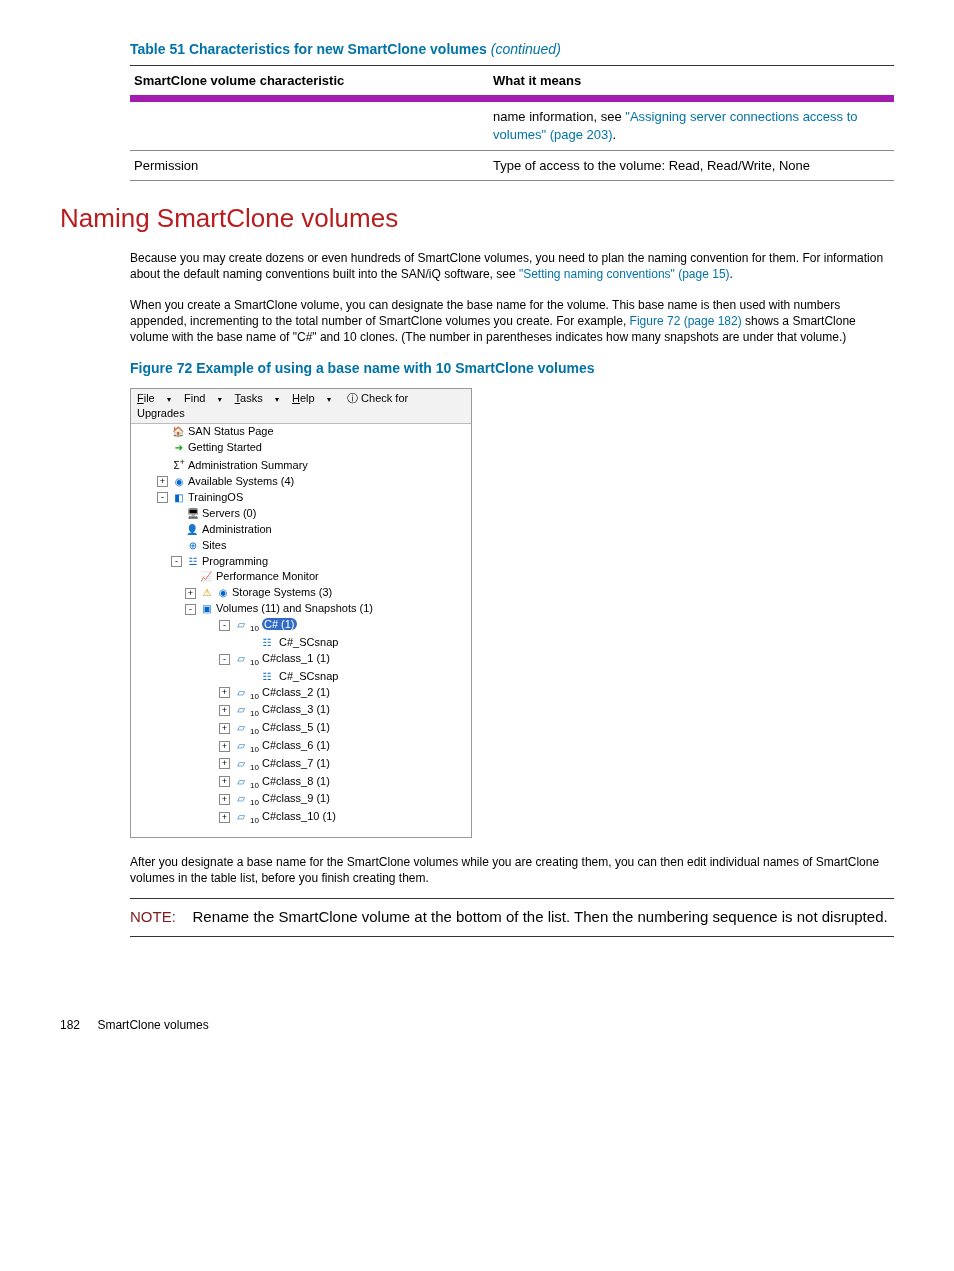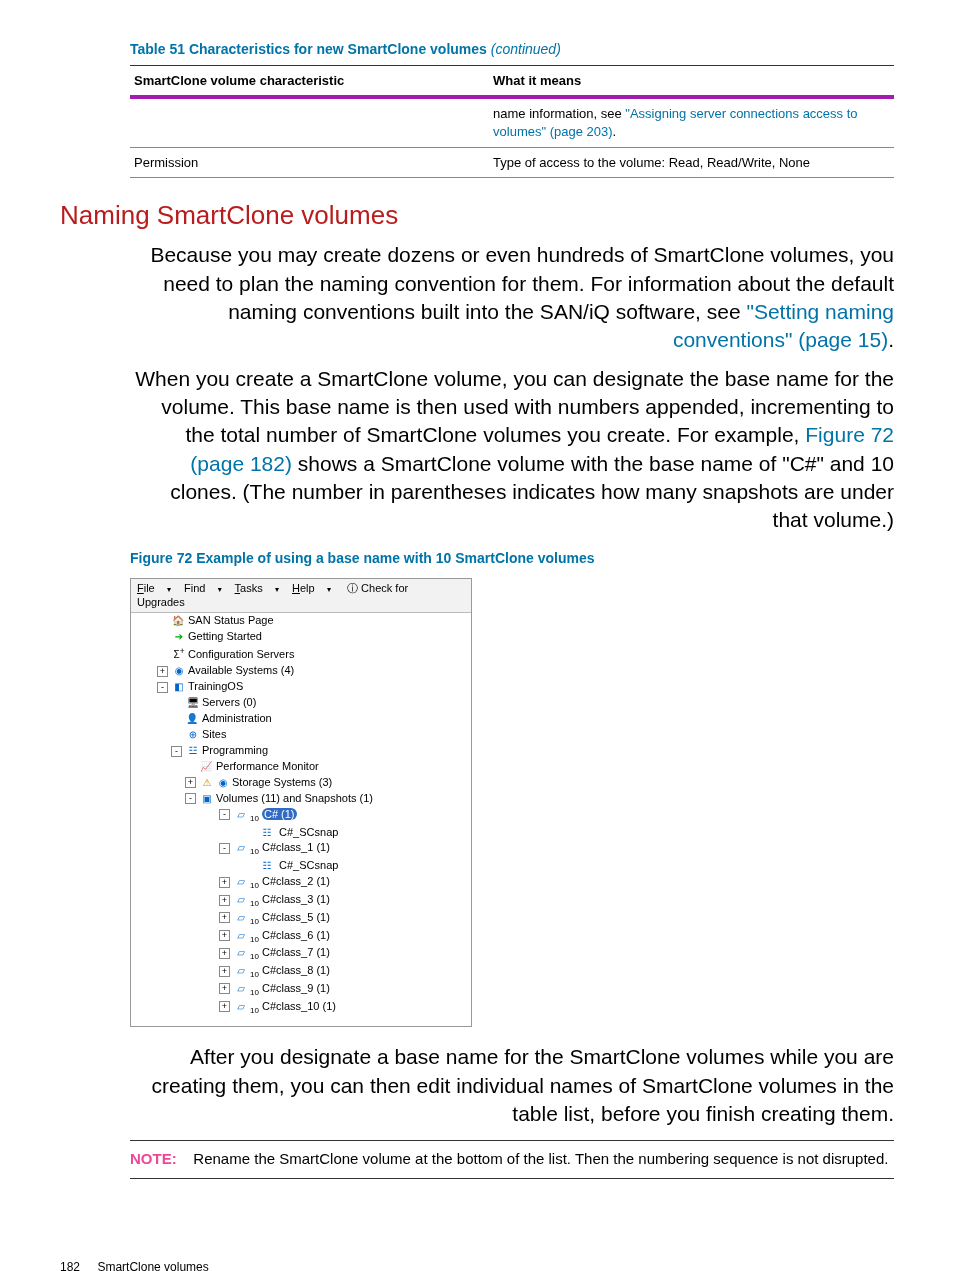--- a/index.html
+++ b/index.html
@@ -26,39 +26,38 @@
     width: calc(100% - 70px);
     margin-left: 70px;
     border-collapse: collapse;
     margin-bottom: 20px;
   }
   table.char-table th {
     text-align: left;
     font-weight: bold;
     font-size: 13px;
     border-top: 1px solid #333;
-    border-bottom: 4px solid #a21caf;
+    border-bottom: 7px solid #a21caf;
     padding: 6px 4px;
   }
   table.char-table td {
     font-size: 13px;
     border-bottom: 1px solid #888;
     padding: 6px 4px;
     vertical-align: top;
   }
   h2.section-head {
     color: #b91c1c;
     font-weight: normal;
     font-size: 26px;
     margin: 18px 0 8px 0;
   }
   .body-para {
-    margin: 8px 0 10px 70px;
-    font-size: 21px;
-    text-align: right;
+    margin: 14px 0 10px 70px;
+    font-size: 12px;
   }
   .link-blue { color: #0073a8; }
   .fig-caption {
     color: #0073a8;
     font-weight: bold;
     font-size: 14px;
     margin: 14px 0 10px 70px;
   }
   .screenshot {
     margin: 0 0 16px 70px;
@@ -121,21 +120,21 @@
     border-radius: 6px;
   }
   .sub10 { font-size: 8px; vertical-align: sub; }
   .note-block {
     margin: 12px 0 0 70px;
     border-top: 1px solid #333;
     border-bottom: 1px solid #333;
     padding: 8px 0;
     font-size: 15px;
   }
-  .note-label { font-weight: bold; color: #ec4899; }
+  .note-label { font-weight: normal; color: #7f1d1d; }
   .footer {
     margin-top: 80px;
     font-size: 12px;
   }
   .footer .pn { margin-right: 14px; }
 </style>
 </head>
 <body>
 
 <div class="table-caption">
@@ -180,21 +179,21 @@
   <div class="menubar">
     <span class="dd"><u>F</u><span>ile</span></span>
     <span class="dd"><span>Find</span></span>
     <span class="dd"><u>T</u><span>asks</span></span>
     <span class="dd"><u>H</u><span>elp</span></span>
     <span>&nbsp;ⓘ <span>Check for Upgrades</span></span>
   </div>
   <div class="tree">
     <span class="tree-row ind1"><span class="noexp"></span><span class="ticn">🏠</span><span>SAN Status Page</span></span>
     <span class="tree-row ind1"><span class="noexp"></span><span class="ticn" style="color:#0a0">➔</span><span>Getting Started</span></span>
-    <span class="tree-row ind1"><span class="noexp"></span><span class="ticn">Σ<sup>+</sup></span><span>Configuration Servers</span></span>
+    <span class="tree-row ind1"><span class="noexp"></span><span class="ticn">Σ<sup>+</sup></span><span>Administration Summary</span></span>
     <span class="tree-row ind1"><span class="exp">+</span><span class="ticn" style="color:#06c">◉</span><span>Available Systems (4)</span></span>
     <span class="tree-row ind1"><span class="exp">-</span><span class="ticn" style="color:#06c">◧</span><span>TrainingOS</span></span>
     <span class="tree-row ind2"><span class="noexp"></span><span class="ticn">🖥</span><span>Servers (0)</span></span>
     <span class="tree-row ind2"><span class="noexp"></span><span class="ticn" style="color:#b00">👤</span><span>Administration</span></span>
     <span class="tree-row ind2"><span class="noexp"></span><span class="ticn" style="color:#06c">⊕</span><span>Sites</span></span>
     <span class="tree-row ind2"><span class="exp">-</span><span class="ticn" style="color:#06c">☳</span><span>Programming</span></span>
     <span class="tree-row ind3"><span class="noexp"></span><span class="ticn">📈</span><span>Performance Monitor</span></span>
     <span class="tree-row ind3"><span class="exp">+</span><span class="ticn" style="color:#c90">⚠</span><span class="ticn" style="color:#06c">◉</span><span>Storage Systems (3)</span></span>
     <span class="tree-row ind3"><span class="exp">-</span><span class="ticn" style="color:#06c">▣</span><span>Volumes (11) and Snapshots (1)</span></span>
     <span class="tree-row ind5"><span class="exp">-</span><span class="ticn" style="color:#06c">▱</span><span class="sub10">10</span> <span class="sel">C# (1)</span></span>

